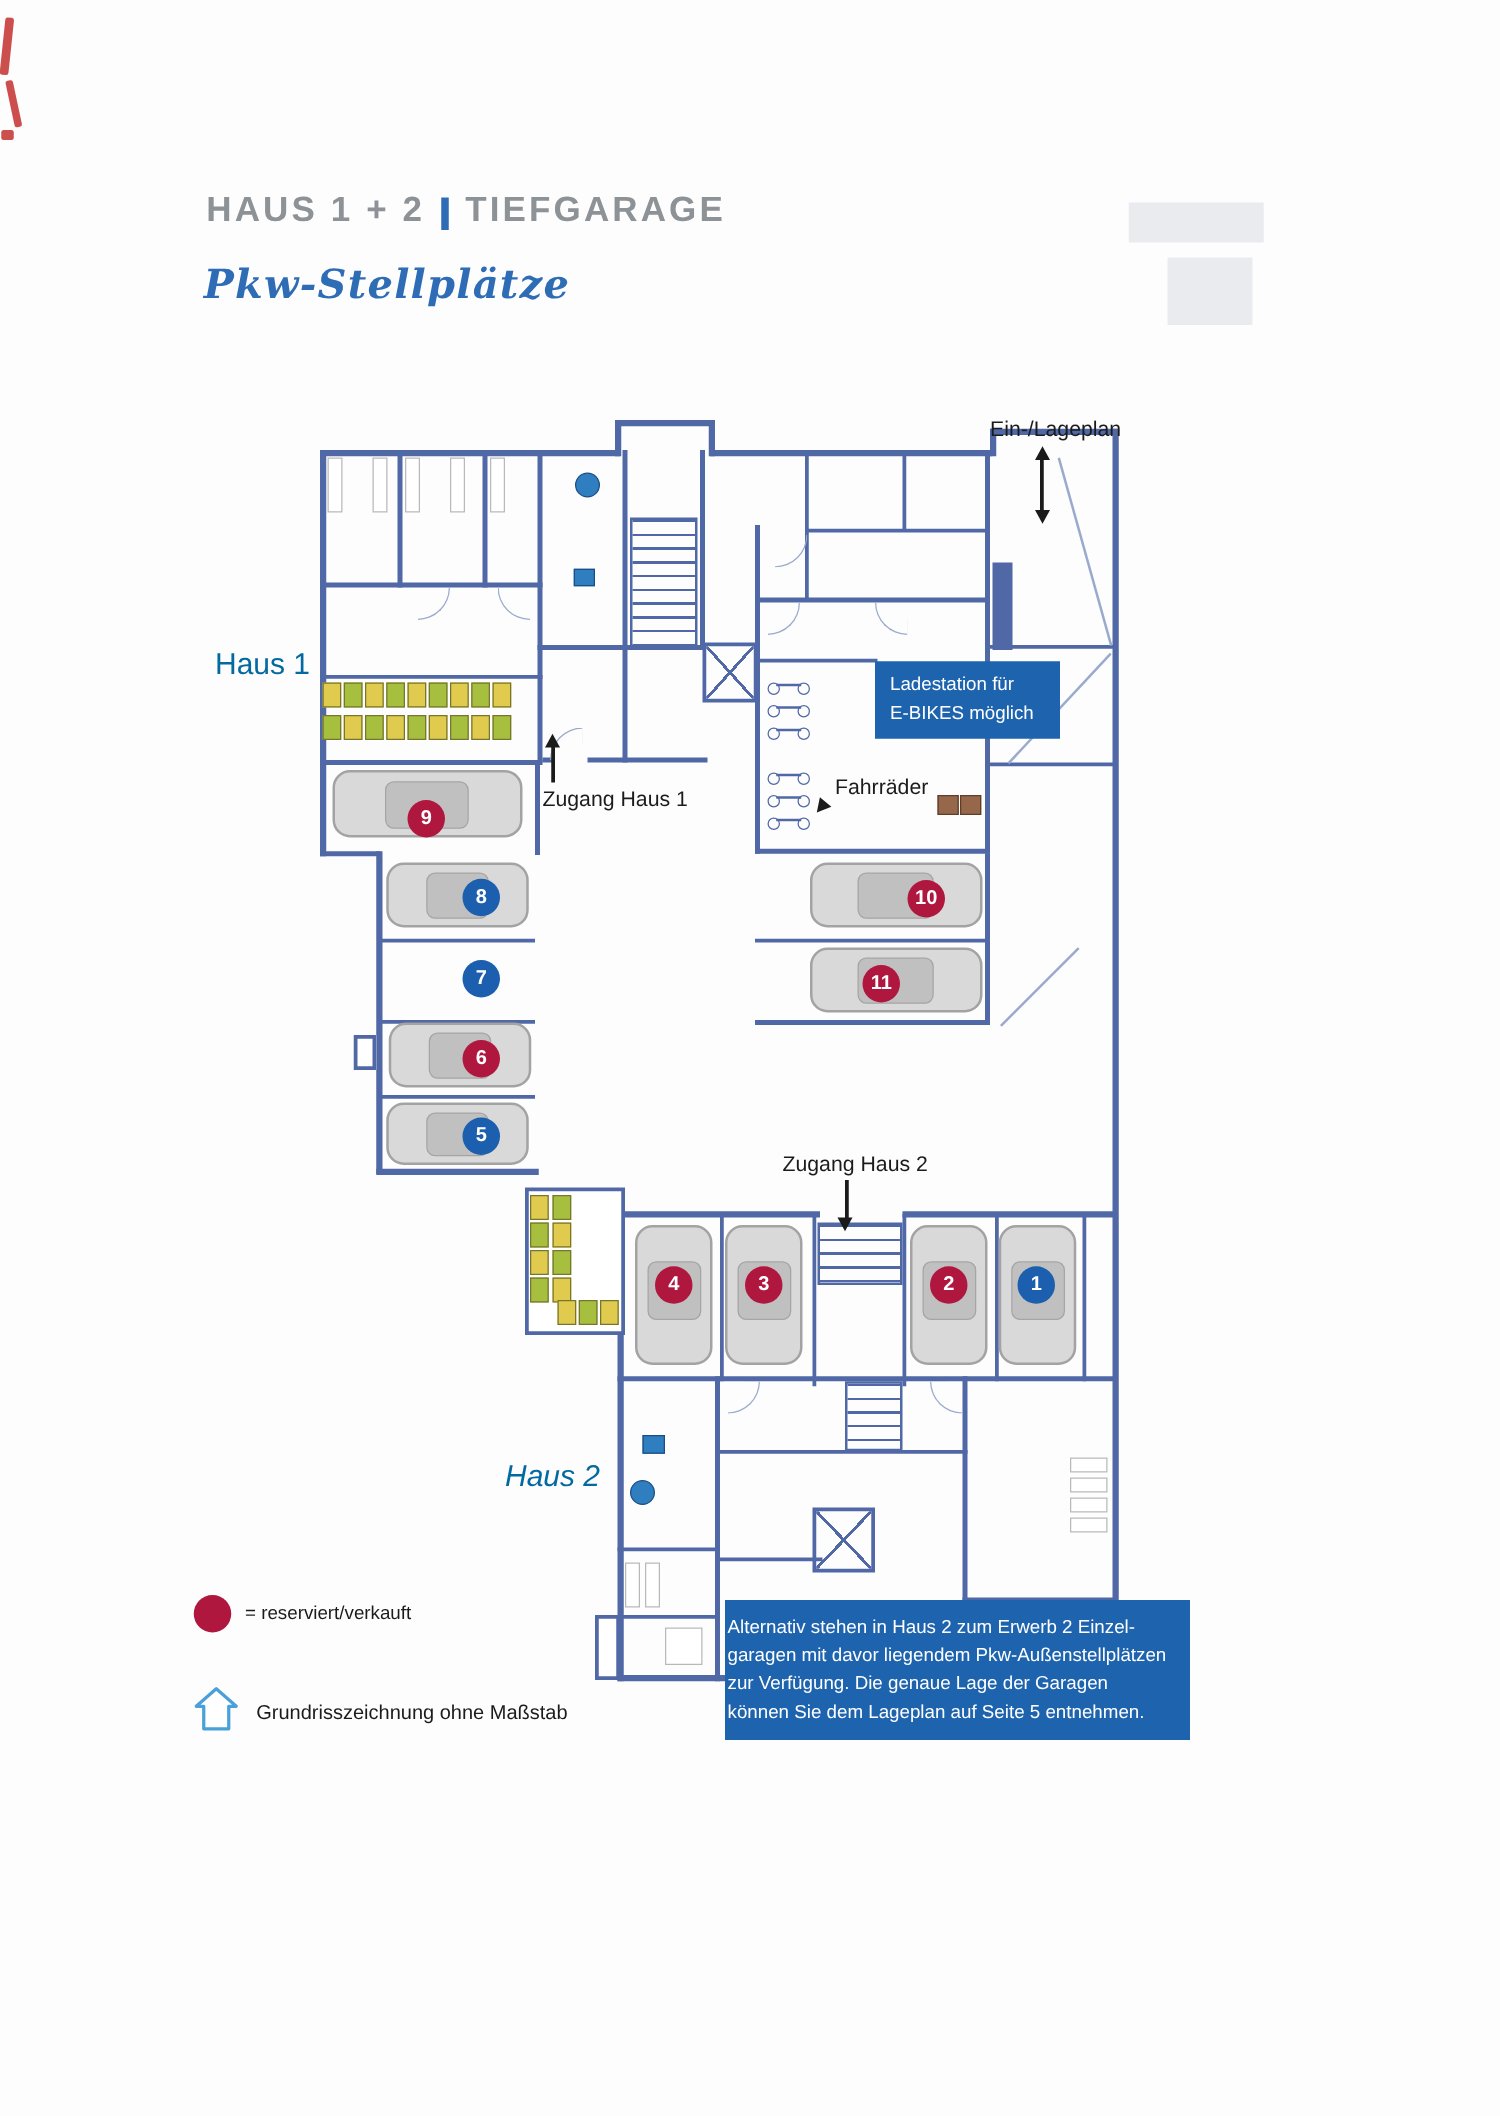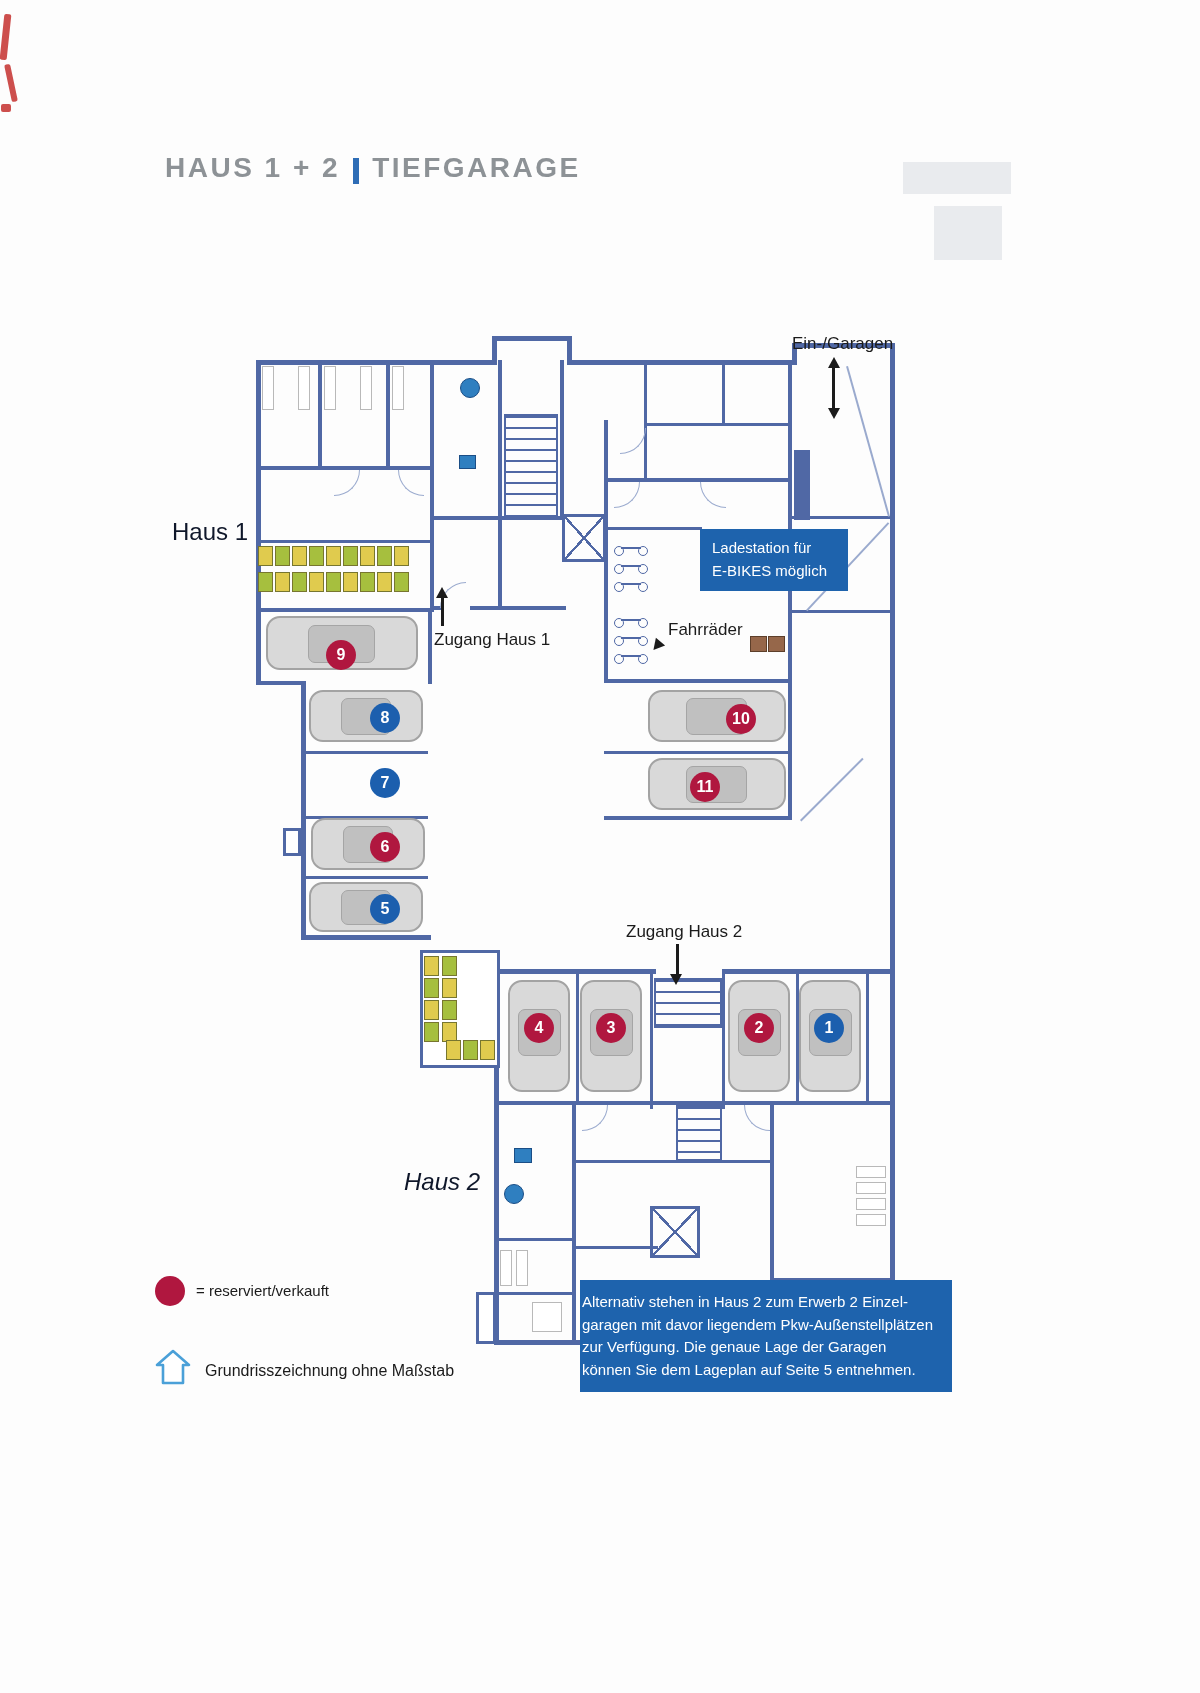--- a/index.html
+++ b/index.html
@@ -49,21 +49,21 @@
   .bike{position:absolute;width:34px;height:12px;
         background:linear-gradient(var(--wall,#5068a5),var(--wall,#5068a5)) center 3px/60% 2px no-repeat;}
   .bike::before,.bike::after{content:"";position:absolute;bottom:0;width:10px;height:10px;
         border:1.6px solid var(--wall,#5068a5);border-radius:50%;box-sizing:border-box;}
   .bike::before{left:0;}.bike::after{right:0;}
   .rack{position:absolute;width:15px;height:14px;background:var(--rack-brown,#96674a);border:1px solid #5d3f2a;}
   .fixture-sq{position:absolute;background:var(--fixture-blue,#2f7fc0);border:1px solid #1b4e86;}
   .fixture-c{position:absolute;background:var(--fixture-blue,#2f7fc0);border:1px solid #1b4e86;border-radius:50%;}
 
   .lbl{position:absolute;font-size:17px;color:#1b1b1b;white-space:nowrap;}
-  .haus{position:absolute;font-size:24px;color:#0f172a;white-space:nowrap;}
+  .haus{position:absolute;font-size:24px;color:#0369a1;white-space:nowrap;}
   .aline{position:absolute;background:#1b1b1b;}
   .ahead{position:absolute;width:0;height:0;border-style:solid;border-color:transparent;}
   .ahead.up{border-left:6px solid transparent;border-right:6px solid transparent;border-bottom:11px solid #1b1b1b;}
   .ahead.down{border-left:6px solid transparent;border-right:6px solid transparent;border-top:11px solid #1b1b1b;}
 
   .ebike-box{position:absolute;left:700px;top:529px;width:148px;height:62px;box-sizing:border-box;
              background:var(--info-bg,#1e63ad);color:#fff;font-size:15px;line-height:1.5;
              padding:8px 12px;white-space:pre-line;z-index:7;}
   .info-box{position:absolute;left:580px;top:1280px;width:372px;height:112px;box-sizing:border-box;
             background:var(--info-bg,#1e63ad);color:#fff;font-size:15px;line-height:1.5;
@@ -83,20 +83,21 @@
   <div class="scan" style="left:8px;top:64px;width:6px;height:38px;transform:rotate(-12deg);"></div>
   <div class="scan" style="left:1px;top:104px;width:10px;height:8px;"></div>
   <div class="gbox" style="left:903px;top:162px;width:108px;height:32px;"></div>
   <div class="gbox" style="left:934px;top:206px;width:68px;height:54px;"></div>
 
   <div class="title">
     <span>HAUS 1 + 2</span>
     <span class="sep"></span>
     <span>TIEFGARAGE</span>
   </div>
+  <div class="subtitle">Pkw-Stellplätze</div>
 
   <div>
 
     <div class="w" style="left:256px;top:360px;width:240px;height:5px;"></div>
     <div class="w" style="left:492px;top:336px;width:80px;height:5px;"></div>
     <div class="w" style="left:492px;top:336px;width:5px;height:29px;"></div>
     <div class="w" style="left:567px;top:336px;width:5px;height:29px;"></div>
     <div class="w" style="left:568px;top:360px;width:226px;height:5px;"></div>
     <div class="w" style="left:792px;top:343px;width:102px;height:5px;"></div>
     <div class="w" style="left:792px;top:343px;width:5px;height:22px;"></div>
@@ -268,21 +269,21 @@
     <div class="badge reserved" style="left:596px;top:1013px;">3</div>
     <div class="badge reserved" style="left:744px;top:1013px;">2</div>
     <div class="badge available" style="left:814px;top:1013px;">1</div>
 
     <div class="ebike-box">Ladestation für
 E-BIKES möglich</div>
 
     <div class="haus" style="left:172px;top:518px;">Haus 1</div>
     <div class="haus" style="left:404px;top:1168px;font-style:italic;">Haus 2</div>
 
-    <div class="lbl" style="left:792px;top:334px;">Ein-/Garagen</div>
+    <div class="lbl" style="left:792px;top:334px;">Ein-/Lageplan</div>
     <div class="ahead up" style="left:828px;top:354px;"></div>
     <div class="aline" style="left:832px;top:364px;width:3px;height:46px;"></div>
     <div class="ahead down" style="left:828px;top:408px;"></div>
 
     <div class="ahead up" style="left:436px;top:584px;"></div>
     <div class="aline" style="left:441px;top:594px;width:3px;height:32px;"></div>
     <div class="lbl" style="left:434px;top:630px;">Zugang Haus 1</div>
 
     <div class="lbl" style="left:668px;top:620px;">Fahrräder</div>
     <div class="ahead down" style="left:650px;top:640px;transform:rotate(40deg);"></div>

